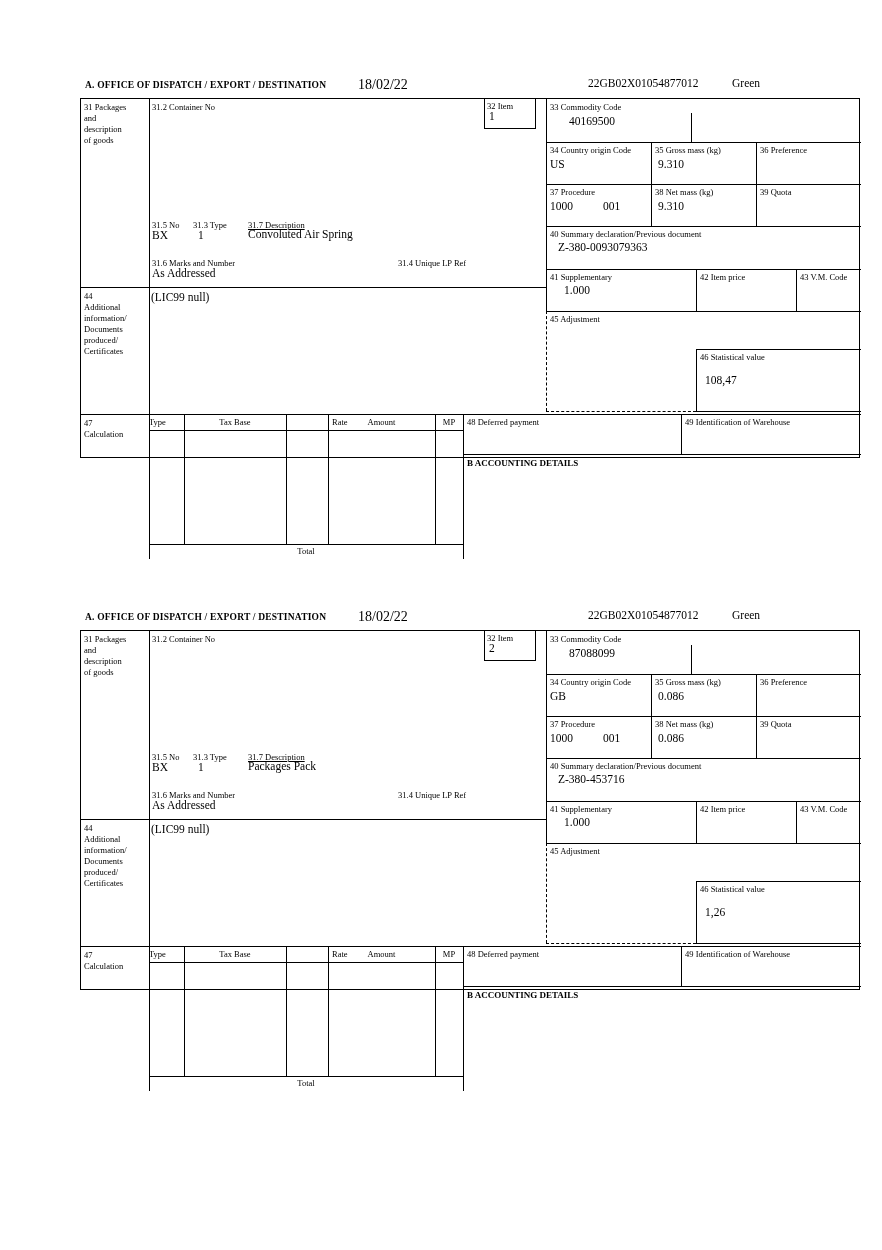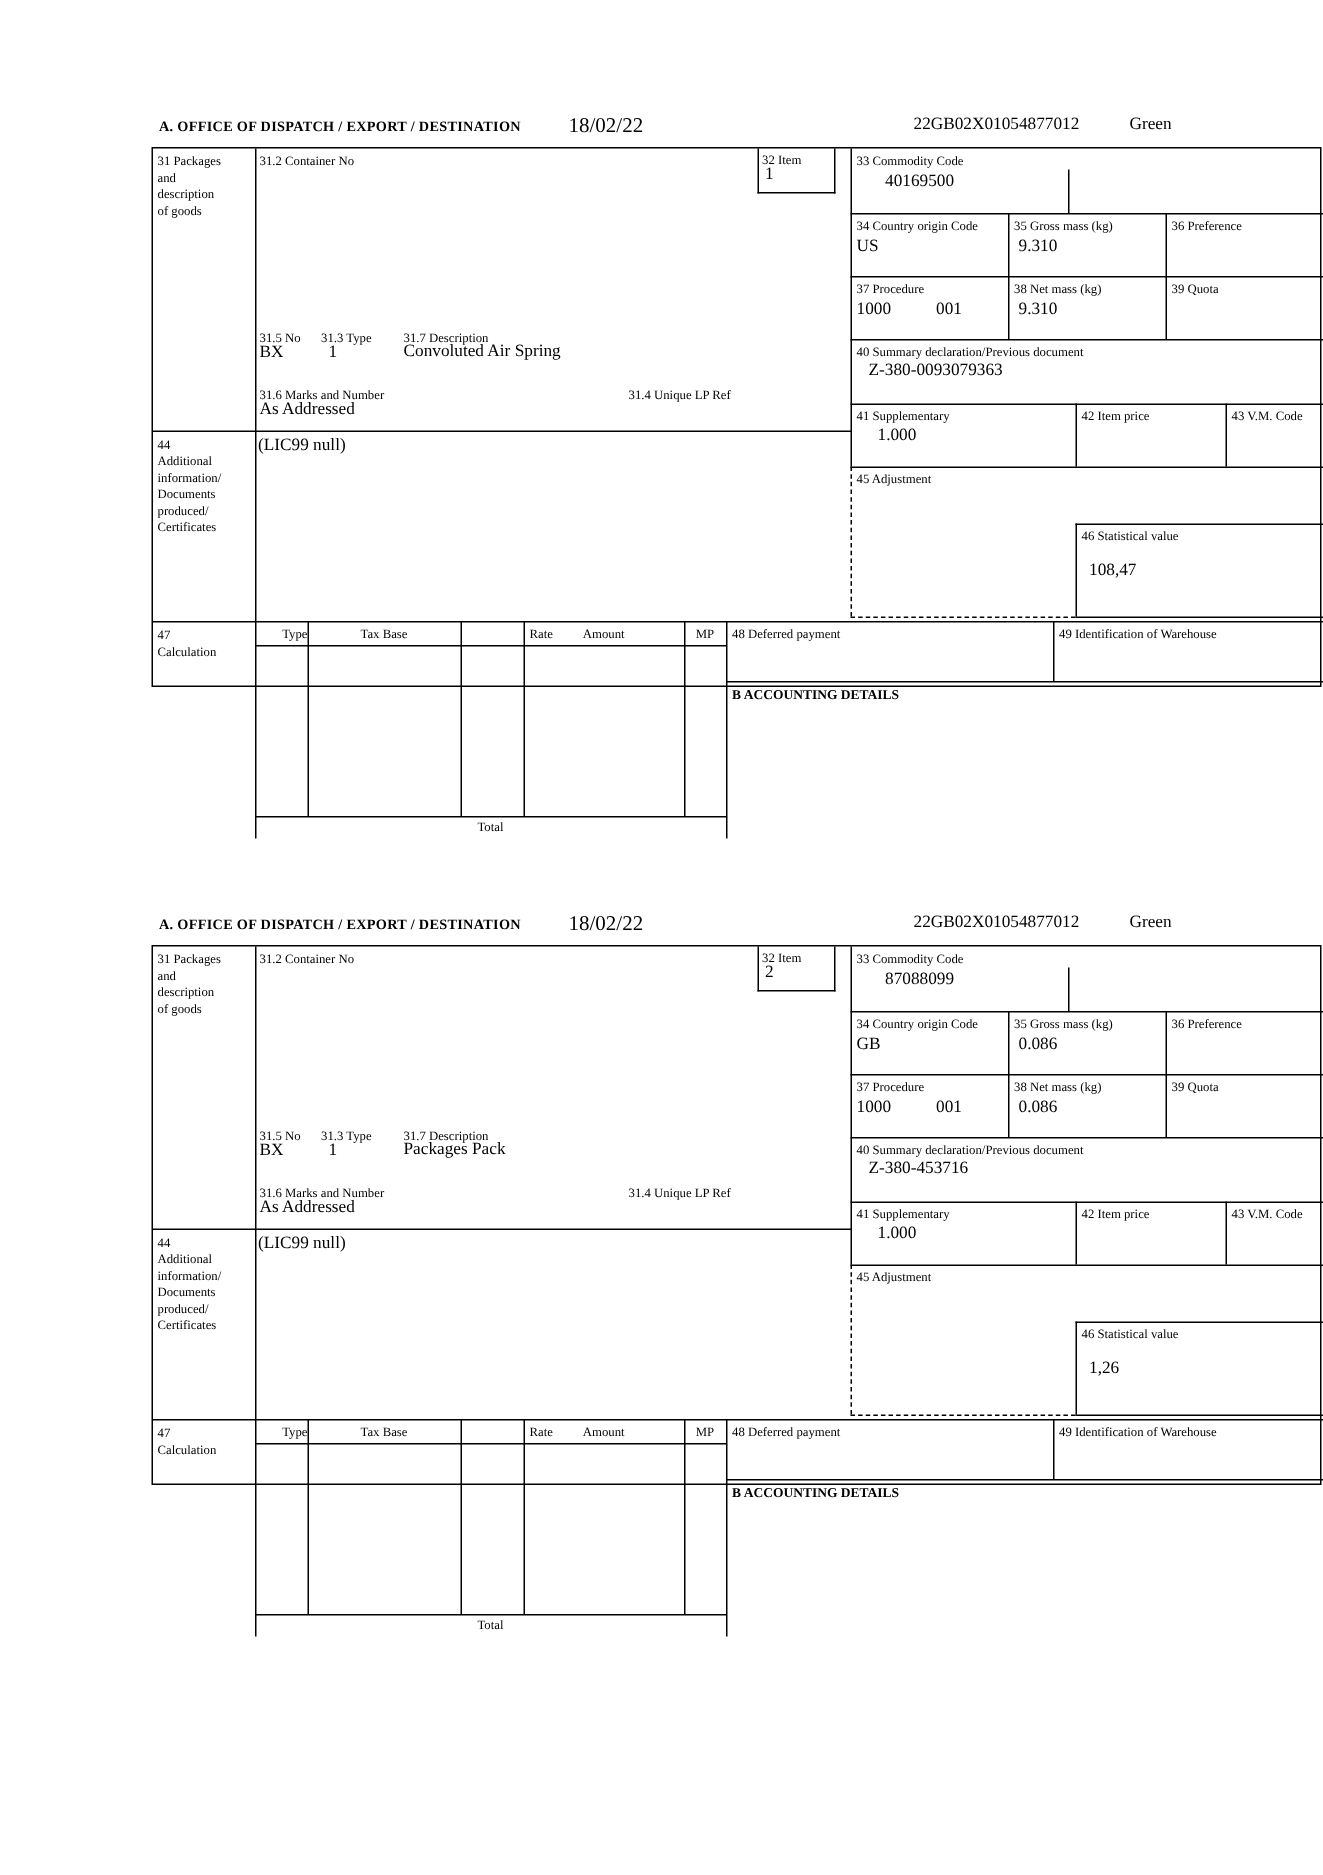--- a/index.html
+++ b/index.html
@@ -3,21 +3,21 @@
 <meta charset="utf-8">
 <style>
   * { margin:0; padding:0; box-sizing:border-box; }
   html,body { background:#ffffff; }
   body {
     width:882px; height:1250px; position:relative; overflow:hidden;
     font-family:"Liberation Serif", serif; color:#000;
   }
   .page { position:relative; width:882px; height:1250px; background:#fff; }
 
-  .section { position:absolute; left:80px; width:781px; height:500px;margin-left:21px; }
+  .section { position:absolute; left:80px; width:781px; height:500px; }
   .sec1 { top:76px; }
   .sec2 { top:608px; }
 
   .hdr-title  { position:absolute; left:5px;  top:4px; font-size:9.5px; font-weight:bold; letter-spacing:0.2px; }
   .hdr-date   { position:absolute; left:278px; top:1px; font-size:14px; }
   .hdr-ref    { position:absolute; left:508px; top:1px; font-size:11.5px; }
   .hdr-status { position:absolute; left:652px; top:1px; font-size:11.5px; }
 
   .form { position:absolute; left:0; top:22px; width:780px; height:360px; border:1px solid #000; }
 
@@ -58,41 +58,41 @@
   .pre { white-space:pre-line; line-height:1.3; }
   .val { position:absolute; font-size:11.5px; line-height:1.1; }
 
   
   .t-31  { left:3px;   top:3px;   width:64px; }
   .t-44  { left:3px;   top:192px; width:64px; }
   .t-47  { left:3px;   top:319px; width:64px; }
   .t-312 { left:71px;  top:3px; }
   .t-315 { left:71px;  top:121px; }
   .t-313 { left:112px; top:121px; }
-  .t-317 { left:167px; top:121px; }
+  .t-317 { left:167px; top:121px;text-decoration:underline; }
   .t-316 { left:71px;  top:159px; }
   .t-314 { left:317px; top:159px; }
   .t-32  { left:406px; top:2px; }
   .t-33  { left:469px; top:3px; }
   .t-34  { left:469px; top:46px; }
   .t-35  { left:574px; top:46px; }
   .t-36  { left:679px; top:46px; }
   .t-37  { left:469px; top:88px; }
   .t-38  { left:574px; top:88px; }
   .t-39  { left:679px; top:88px; }
   .t-40  { left:469px; top:130px; }
   .t-41  { left:469px; top:173px; }
   .t-42  { left:619px; top:173px; }
   .t-43  { left:719px; top:173px; }
   .t-45  { left:469px; top:215px; }
   .t-46  { left:619px; top:253px; }
   .t-48  { left:386px; top:318px; }
   .t-49  { left:604px; top:318px; }
   .t-acct{ left:386px; top:359px; font-size:9px; font-weight:bold; }
-  .th-type   { left:68px;  top:318px; width:35px;  text-align:right; }
+  .th-type   { left:68px;  top:318px; width:35px;  text-align:left; }
   .th-base   { left:103px; top:318px; width:102px; text-align:center; }
   .th-rate   { left:205px; top:318px; width:42px;  text-align:center;padding-left:46px; }
   .th-amount { left:247px; top:318px; width:107px; text-align:center; }
   .th-mp     { left:354px; top:318px; width:28px;  text-align:center; }
   .t-total   { left:68px;  top:447px; width:314px; text-align:center; }
 
   
   .vv-32  { left:408px; top:11px; }
   .vv-33  { left:488px; top:16px; }
   .vv-34  { left:469px; top:59px; }

